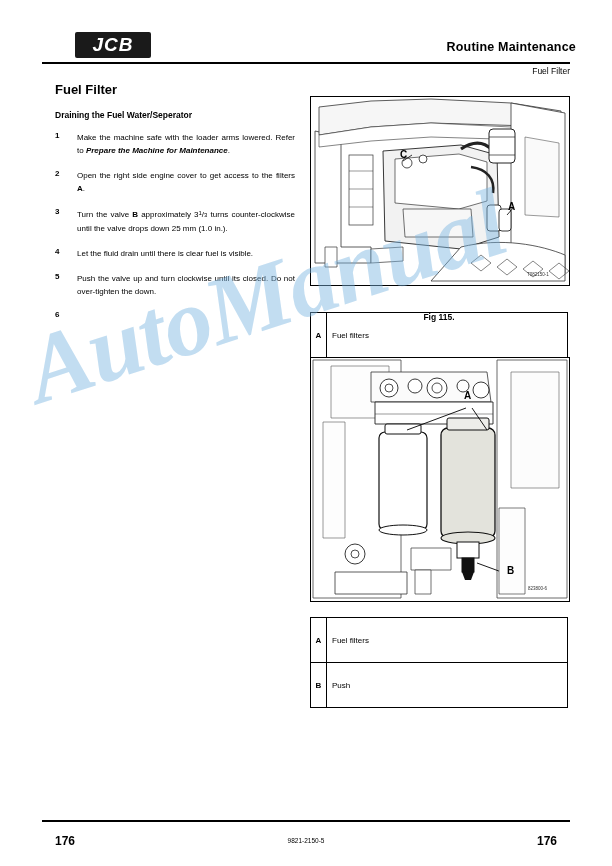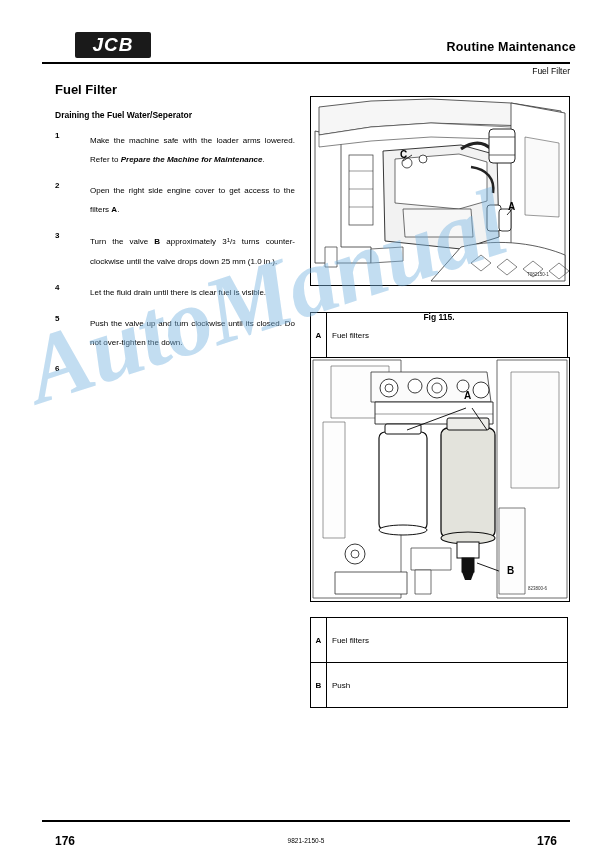--- a/index.html
+++ b/index.html
@@ -94,23 +94,23 @@
   }
   .step-num {
     position: absolute;
     left: 0;
     top: 0;
     width: 14px;
     font-size: 8px;
     font-weight: bold;
   }
   .step-text {
-    margin-left: 35px;
+    margin-left: 22px;
     font-size: 8px;
-    line-height: 19px;
+    line-height: 13px;
     text-align: justify;
   }
   .step-text b { font-weight: bold; }
   .step-text i.bi { font-weight: bold; font-style: italic; }
   .frac {
     font-size: 8px;
   }
   .frac sup { font-size: 6px; vertical-align: 0.32em; }
   .frac sub { font-size: 6px; vertical-align: 0; }
 

